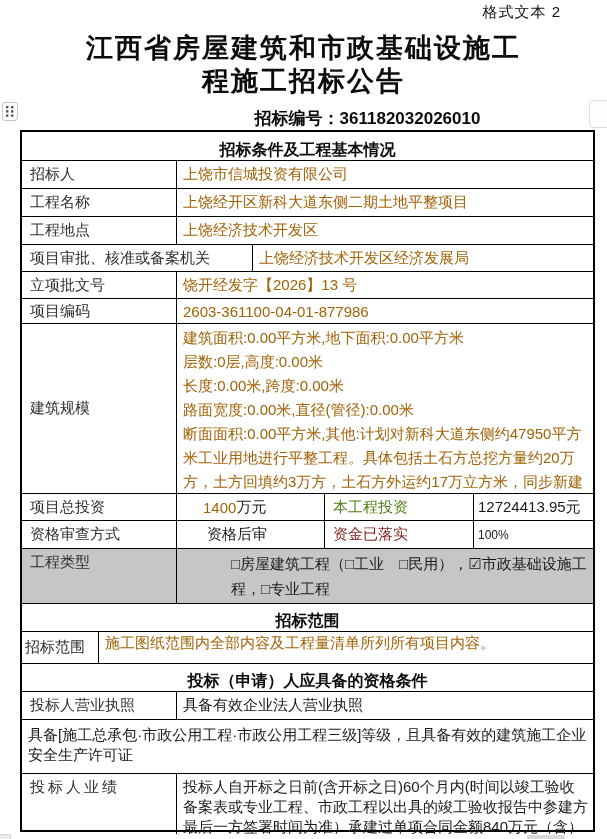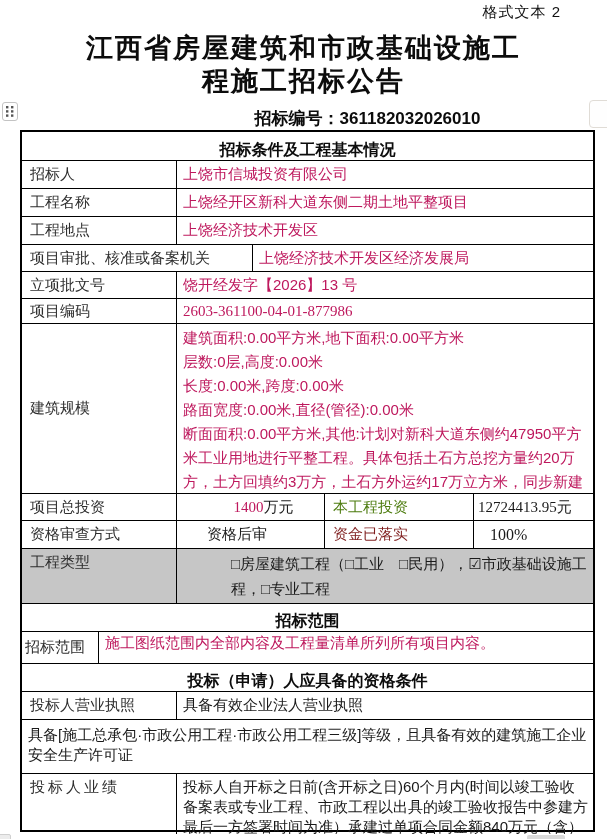--- a/index.html
+++ b/index.html
@@ -50,26 +50,26 @@
     border:2px solid #000; background:#fff;
     display:flex; flex-direction:column;
     font-size:15px;
   }
   .trow { display:flex; flex:none; border-bottom:1px solid #000; }
   .trow:last-child { border-bottom:none; }
   .tcell { border-right:1px solid #000; display:flex; align-items:center; overflow:hidden; }
   .tcell:last-child { border-right:none; }
   .lbl { width:155px; flex:none; padding-left:8px; color:#2e2e2e; }
   .val { flex:1; padding-left:6px; padding-right:4px; }
-  .blue { color:#be185d; }
+  .blue { color:#a16207; }
   .sect-hd {
     justify-content:center; font-weight:bold; font-size:16px; color:#0c0c0c;
     width:100%; border-right:none;margin-top:8px;
   }
-  .num-serif { font-family:Liberation Serif, serif; }
+  .num-serif { font-family:Liberation Sans, sans-serif; }
   .top-align { align-items:flex-start; }
   .gray-row { background:#c6c6c6;gap:48px; }
   .scale-lines { line-height:24px; padding-top:2px; }
   .wrap2 { line-height:20px; padding-top:5px; }
   .wrap3 { line-height:20px; padding-top:3px; }
   .chk-line { line-height:25px; padding-top:2px; }
 </style>
 </head>
 <body>
 
@@ -140,33 +140,33 @@
         <div>层数:0层,高度:0.00米</div>
         <div>长度:0.00米,跨度:0.00米</div>
         <div>路面宽度:0.00米,直径(管径):0.00米</div>
         <div>断面面积:0.00平方米,其他:计划对新科大道东侧约47950平方米工业用地进行平整工程。具体包括土石方总挖方量约20万方，土方回填约3万方，土石方外运约17万立方米，同步新建混凝土挡土墙约3600立方米。</div>
       </div>
     </div>
   </div>
 
   <div class="trow" style="height:27px">
     <div class="tcell lbl">项目总投资</div>
-    <div class="tcell" style="width:148px; padding-left:26px;justify-content:center;">
+    <div class="tcell" style="width:148px; padding-left:26px;">
       <span class="blue num-serif">1400</span>
         <span>万元</span>
     </div>
     <div class="tcell" style="width:149px; padding-left:8px; color:#4d7c0f;">本工程投资</div>
     <div class="tcell num-serif" style="flex:1; padding-left:4px;">12724413.95元</div>
   </div>
 
   <div class="trow" style="height:28px">
     <div class="tcell lbl">资格审查方式</div>
     <div class="tcell" style="width:148px; padding-left:30px;">资格后审</div>
     <div class="tcell" style="width:149px; padding-left:8px; color:#7f1d1d;">资金已落实</div>
-    <div class="tcell num-serif" style="flex:1; padding-left:4px; font-size:16px;margin-left:12px;">100%</div>
+    <div class="tcell num-serif" style="flex:1; padding-left:4px; font-size:12px;">100%</div>
   </div>
 
   <div class="trow gray-row" style="height:55px">
     <div class="tcell lbl top-align" style="padding-top:4px;">工程类型</div>
     <div class="tcell val top-align chk-line">□房屋建筑工程（□工业　□民用），☑市政基础设施工程，□专业工程</div>
   </div>
 
   <div class="trow" style="height:28px">
     <div class="tcell sect-hd">招标范围</div>
   </div>

